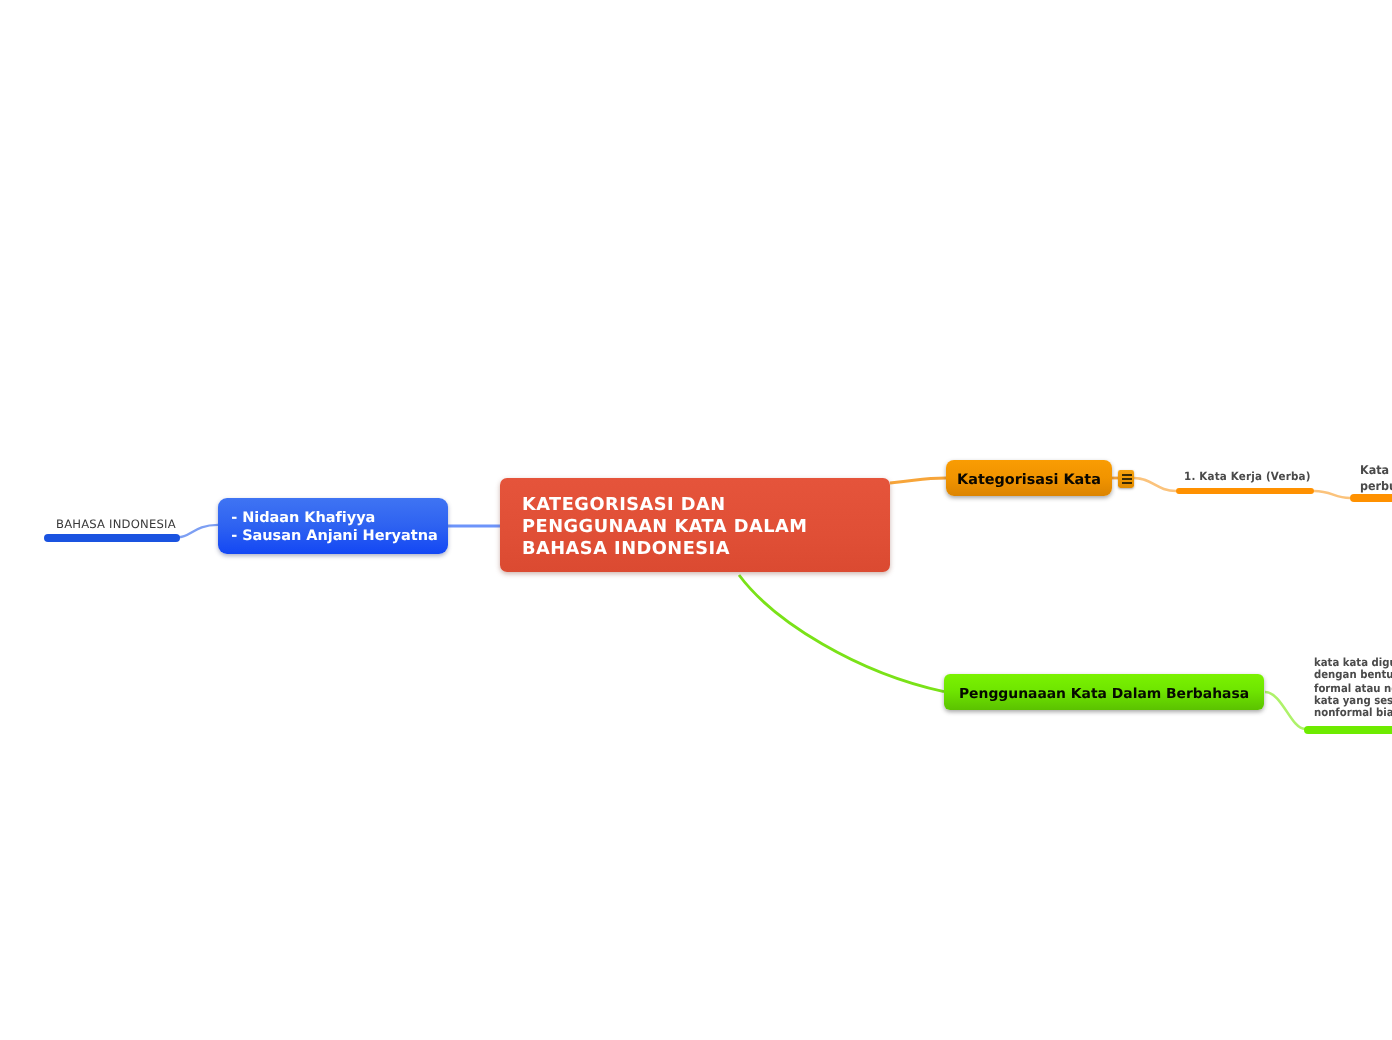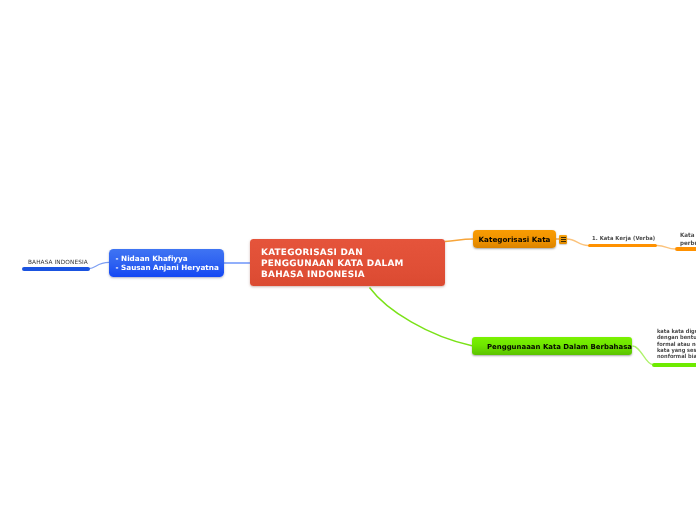--- a/index.html
+++ b/index.html
@@ -62,21 +62,21 @@
   #o-gchild .ln{position:absolute;left:5px;font-size:6.0px;font-weight:bold;color:#4a4a4a;transform:scaleX(.93);transform-origin:left top;
     font-family:"DejaVu Sans",sans-serif;white-space:nowrap;}
   #o-g-l1{top:4.2px;}
   #o-g-l2{top:11.8px;}
   #o-gchild-bar{position:absolute;left:0;top:19.4px;width:40px;height:3.2px;border-radius:2px;background:#FF9100;}
 
   
   #green-node{left:472px;top:337px;width:160px;height:18px;border-radius:3px;filter:blur(.32px);
     background:linear-gradient(180deg,#7BF201 0%,#6FE600 45%,#5BC200 100%);
     box-shadow:0 1px 2px rgba(60,60,60,.45);}
-  #green-label{position:absolute;left:0;right:0;top:5.6px;text-align:right;color:#060a00;
+  #green-label{position:absolute;left:0;right:0;top:5.6px;text-align:center;color:#060a00;
     font-weight:bold;font-size:6.95px;font-family:"DejaVu Sans",sans-serif;white-space:nowrap;}
 
   
   #g-child{left:651px;top:327.5px;}
   #g-child .ln{position:absolute;left:6px;font-size:5.6px;font-weight:bold;color:#4a4a4a;transform:scaleX(.905);transform-origin:left top;
     font-family:"DejaVu Sans",sans-serif;white-space:nowrap;}
   #g-l1{top:1.6px;}
   #g-l2{top:7.9px;}
   #g-l3{top:14.2px;}
   #g-l4{top:20.5px;}

